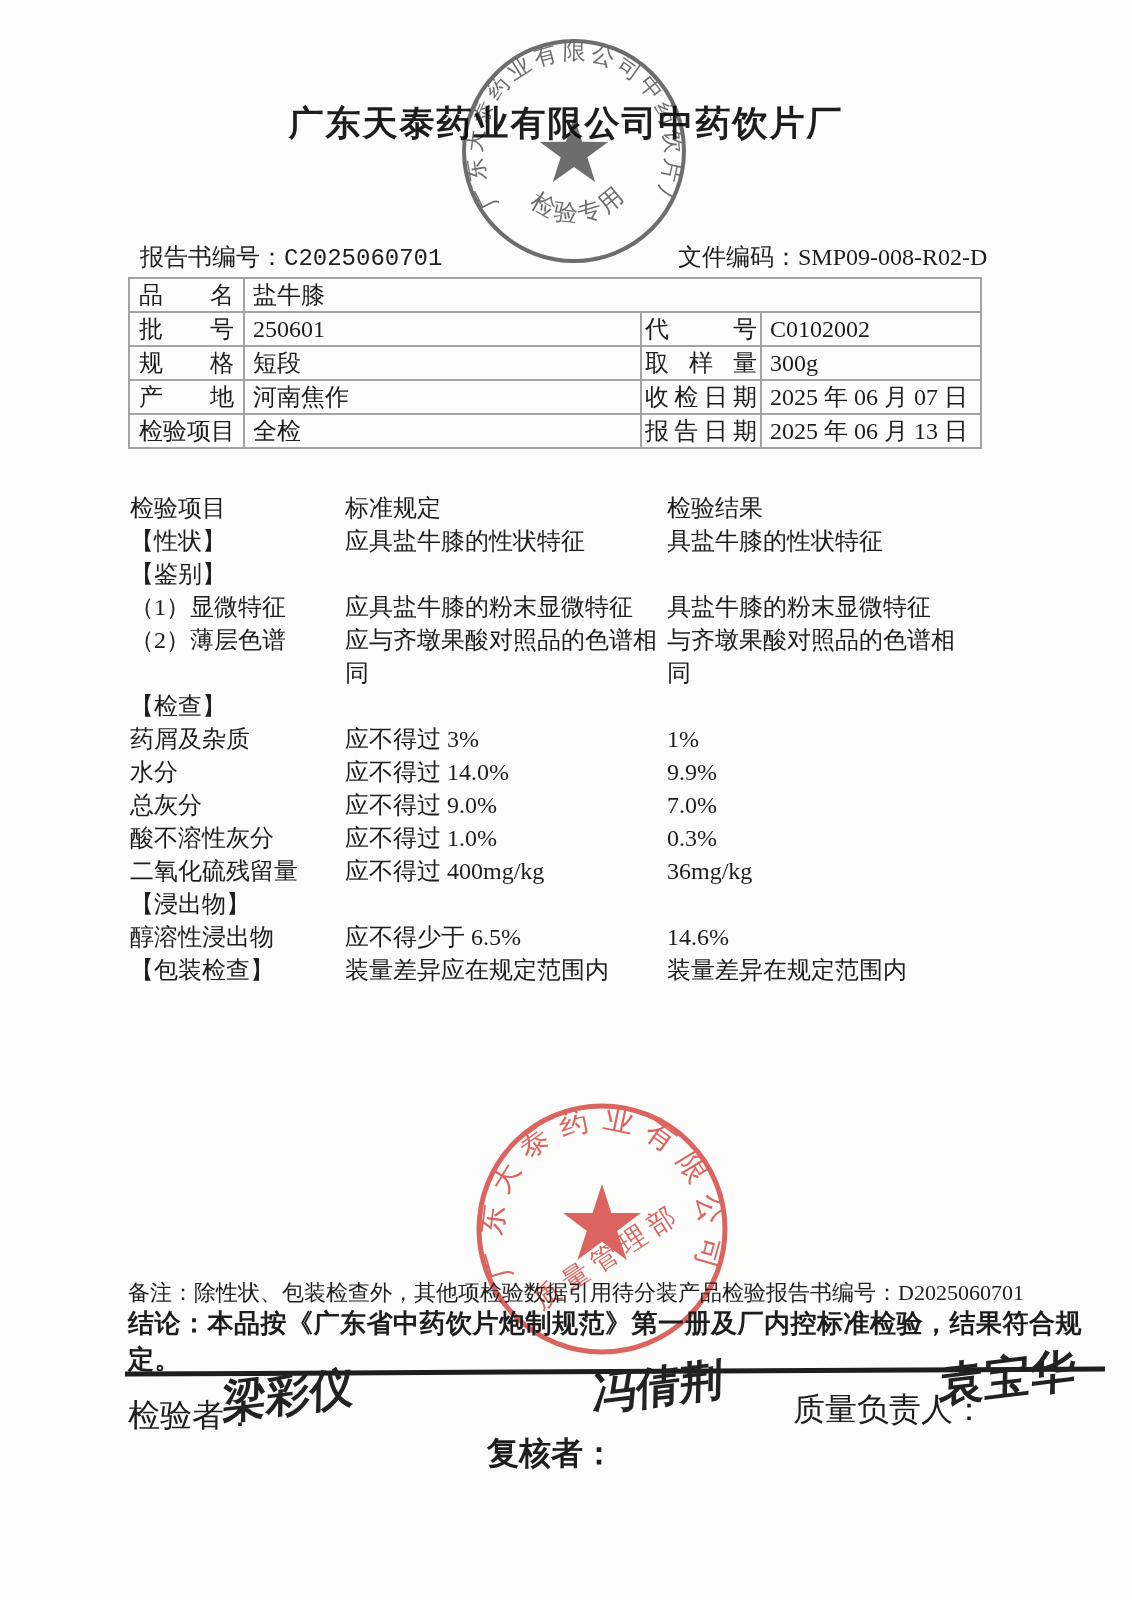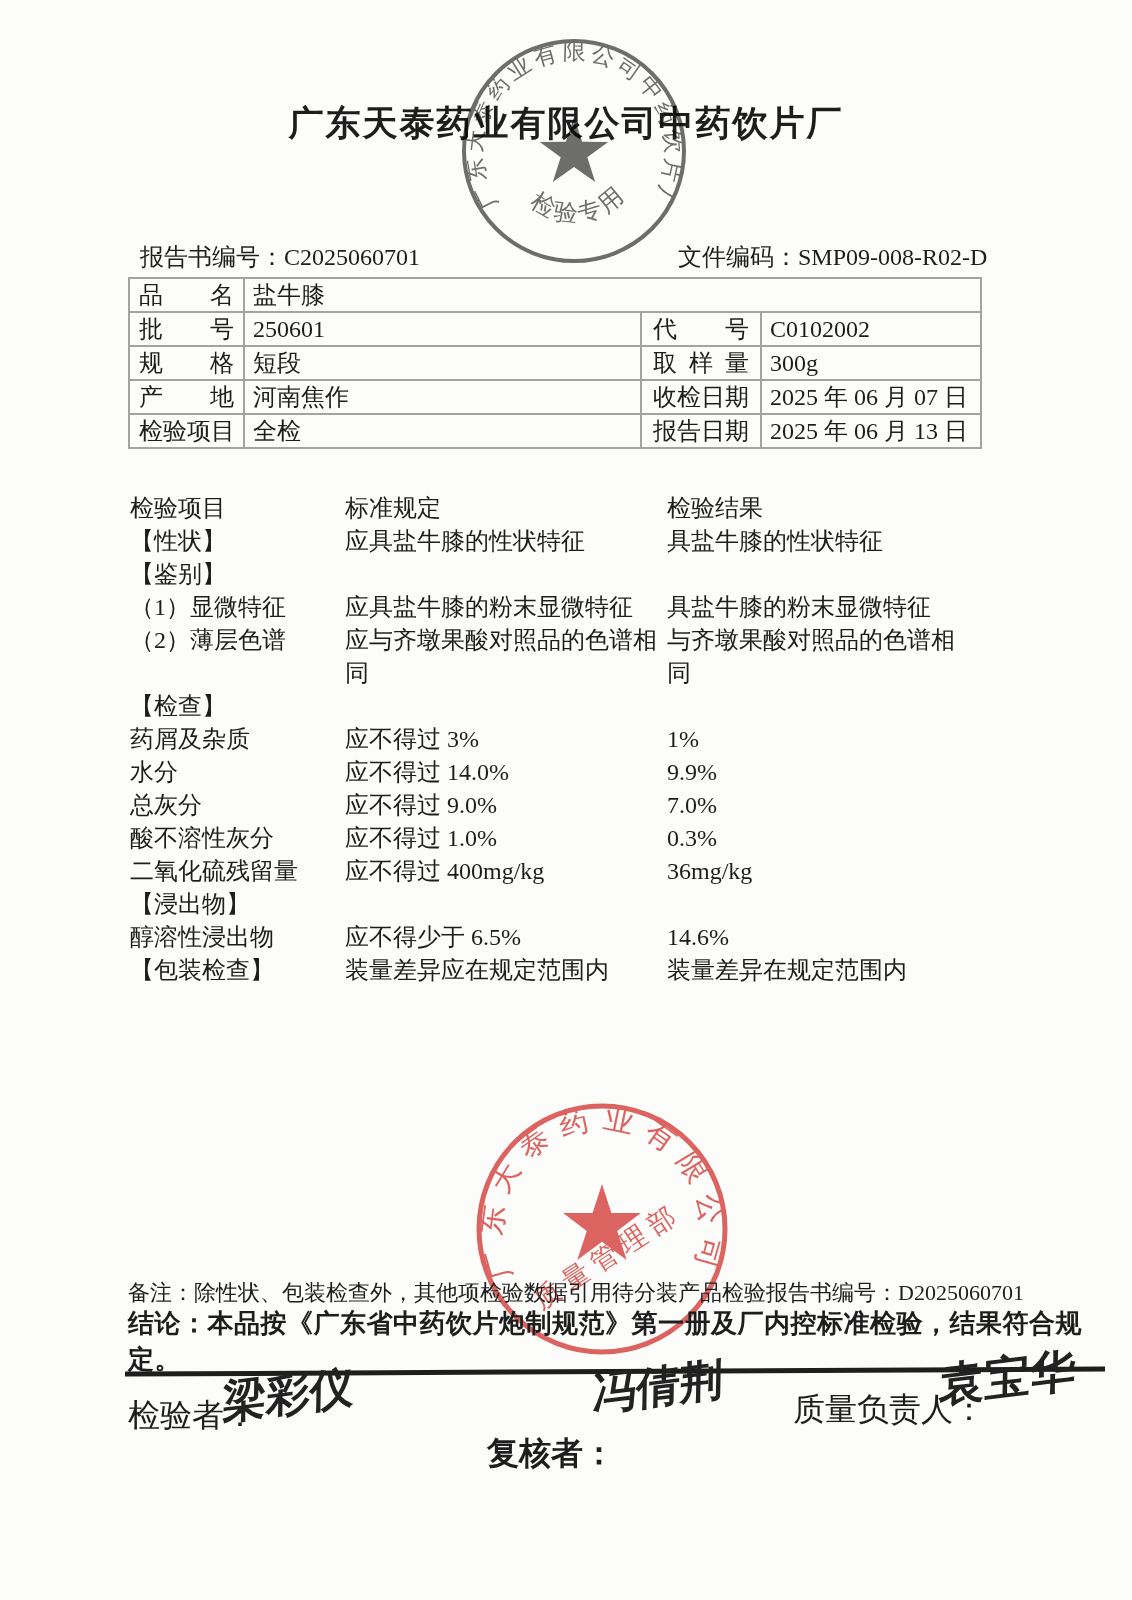--- a/index.html
+++ b/index.html
@@ -13,29 +13,29 @@
   .title1 { position:absolute; top:100px; left:0; width:100%; text-align:center;
             font-size:35px; font-weight:bold; letter-spacing:2px; }
   .title2 { position:absolute; top:162px; left:0; width:100%; text-align:center;
             font-size:34px; font-weight:bold; letter-spacing:9px; }
   
   .stamp { position:absolute; mix-blend-mode:multiply; pointer-events:none; }
   #stamp-top { left:458px; top:33px; opacity:.75; }
   #stamp-red { left:471px; top:1098px; opacity:.85; }
   
   .meta { position:absolute; top:241px; font-size:24px; white-space:nowrap; }
-  #meta-left  { left:140px; }
+  #meta-left  { left:140px;font-family:Liberation Mono, monospace; }
   #meta-right { left:678px; }
   
   table.info { position:absolute; left:128px; top:277px; width:852px;
                border-collapse:collapse; table-layout:fixed; font-size:24px; }
   table.info td { border:2px solid #a3a3a3; height:30px; padding:0 8px;
                   white-space:nowrap; overflow:hidden; }
   table.info td.lbl { text-align:justify; text-align-last:justify; padding:0 9px; }
-  table.info td.lblr { text-align:justify; text-align-last:justify; padding:0 11px; }
+  table.info td.lblr { text-align:justify; text-align-last:justify; padding:0 3px; }
   
   .spec { position:absolute; left:128px; top:492px; width:875px; font-size:24px; }
   .spec-row { display:grid; grid-template-columns:217px 322px 306px;
               min-height:33px; line-height:33px; }
   .spec-row .c1 { padding-left:2px; }
   
   .remark { position:absolute; left:128px; top:1278px; width:1000px;
             font-size:22px; line-height:30px; }
   .conclusion { position:absolute; left:128px; top:1306px; width:990px;
                 font-size:26px; font-weight:bold; line-height:36px; letter-spacing:.5px; }

